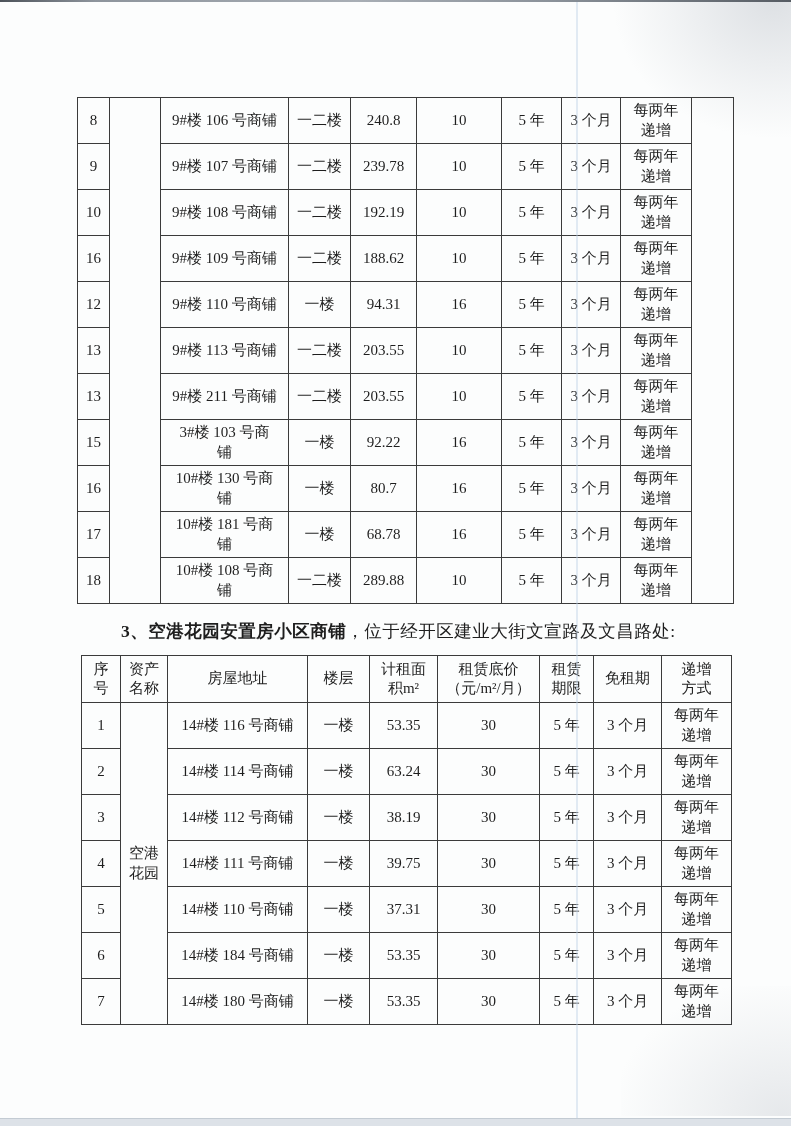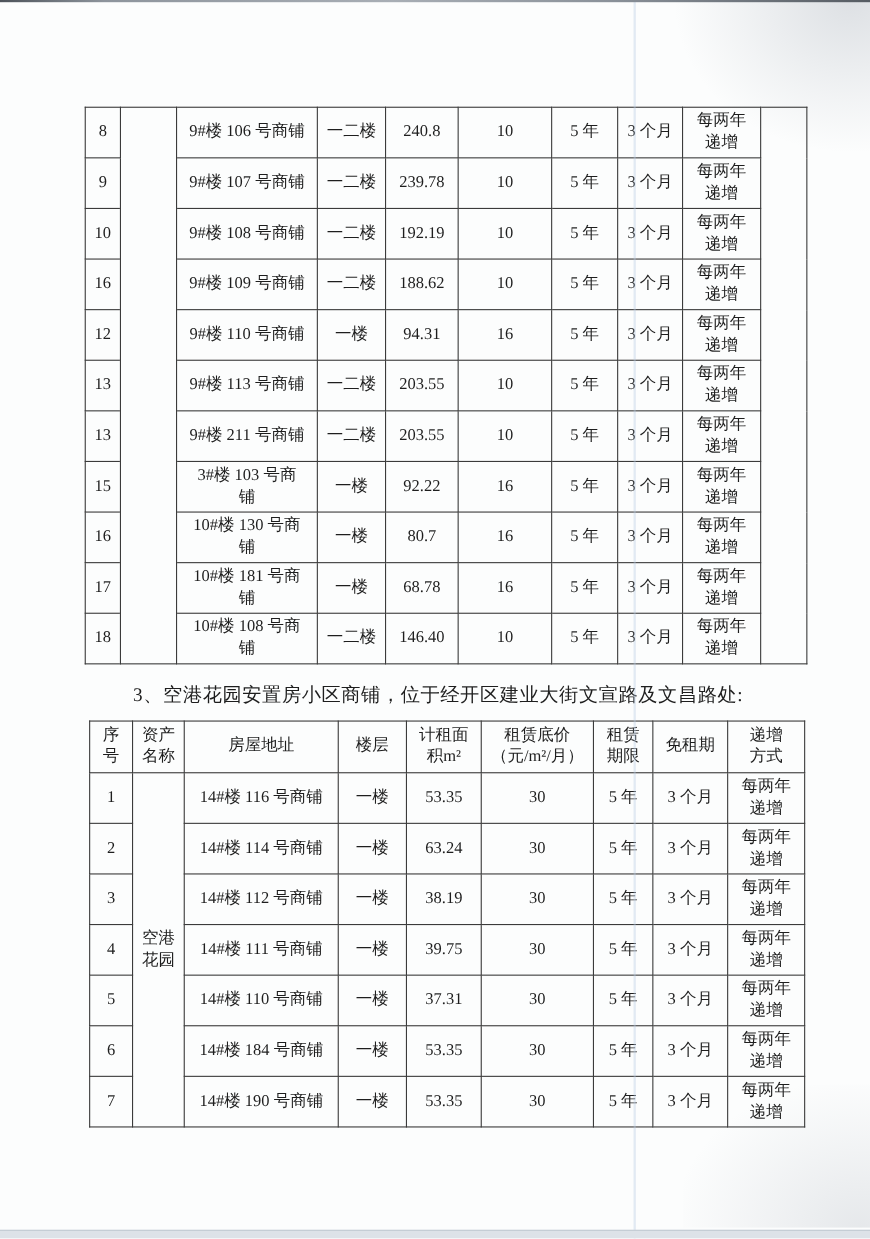--- a/index.html
+++ b/index.html
@@ -63,21 +63,21 @@
   .t2 thead tr { height:47px; }
   .heading {
     position:absolute;
     left:77px; top:619px; width:660px; height:32px;
     font-size:17.5px;
     padding-left:44px;
     letter-spacing:0.5px;
     white-space:nowrap;
     z-index:1;
   }
-  .heading .bold { font-weight:normal; }
+  .heading .bold { font-weight:bold; }
 </style>
 </head>
 <body>
 
 <div class="page">
 
   <div class="scan-top-right-blot"></div>
   <div class="scan-bottom-right-blot"></div>
   <div class="scan-fold-line"></div>
   <div class="scan-top-line"></div>
@@ -210,21 +210,21 @@
           <td>5 年</td>
           <td>3 个月</td>
           <td>每两年
 递增</td>
         </tr>
         <tr>
           <td>18</td>
           <td>10#楼 108 号商
 铺</td>
           <td>一二楼</td>
-          <td>146.40</td>
+          <td>289.88</td>
           <td>10</td>
           <td>5 年</td>
           <td>3 个月</td>
           <td>每两年
 递增</td>
         </tr>
       </tbody>
   </table>
 
   <div class="heading"><span class="bold">3、空港花园安置房小区商铺</span><span>，位于经开区建业大街文宣路及文昌路处:</span></div>
@@ -324,21 +324,21 @@
           <td>一楼</td>
           <td>53.35</td>
           <td>30</td>
           <td>5 年</td>
           <td>3 个月</td>
           <td>每两年
 递增</td>
         </tr>
         <tr>
           <td>7</td>
-          <td>14#楼 190 号商铺</td>
+          <td>14#楼 180 号商铺</td>
           <td>一楼</td>
           <td>53.35</td>
           <td>30</td>
           <td>5 年</td>
           <td>3 个月</td>
           <td>每两年
 递增</td>
         </tr>
       </tbody>
   </table>

